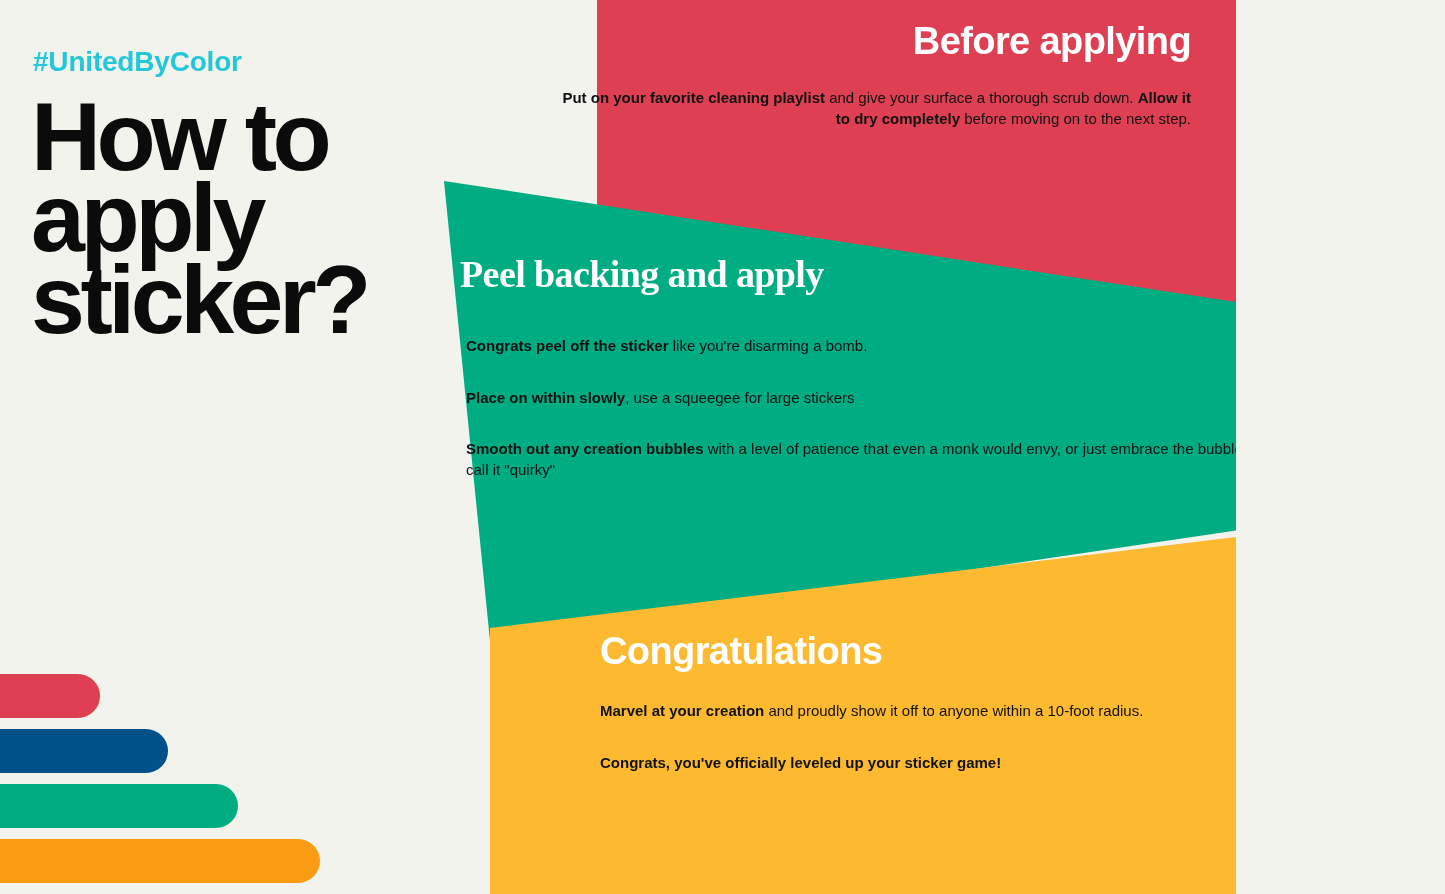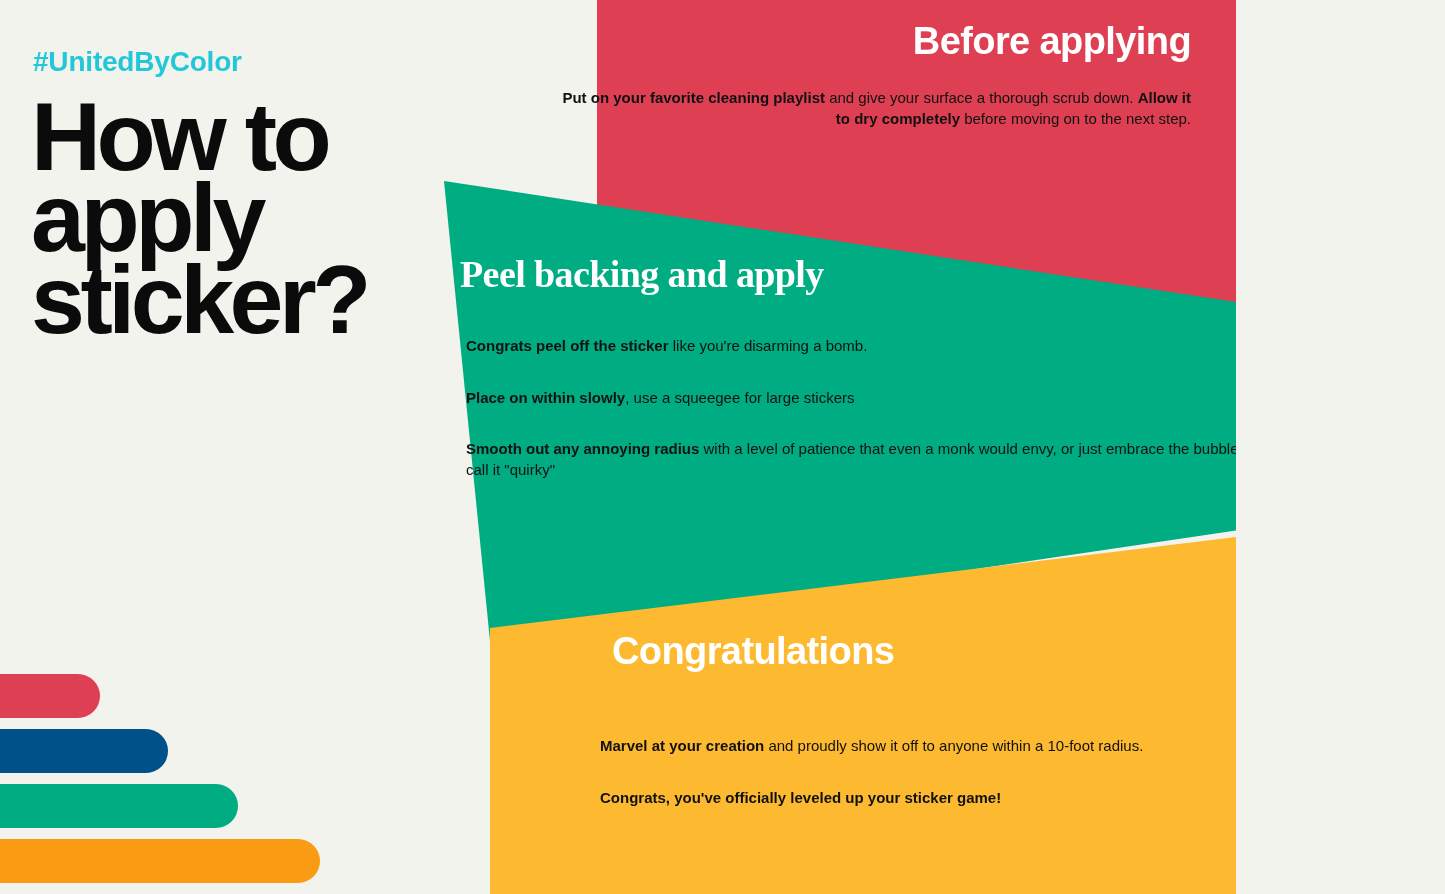--- a/index.html
+++ b/index.html
@@ -73,22 +73,22 @@
 
   
   .red-head{right:45px;top:22px;text-align:left;}
   .red-body{right:45px;top:88px;width:640px;text-align:right;}
 
   
   .green-head{left:460px;top:255px;font-family:Liberation Serif, serif;}
   .green-body{left:466px;top:336px;width:830px;}
 
   
-  .yellow-head{left:600px;top:632px;margin-left:12px;}
-  .yellow-body{left:600px;top:736px;width:760px;}
+  .yellow-head{left:600px;top:632px;}
+  .yellow-body{left:600px;top:701px;width:760px;}
 </style>
 </head>
 <body style="background: rgb(243, 243, 238);">
 
 <div id="stage" style="background: rgb(243, 243, 238);">
 
   <div class="hashtag" style="color: rgb(34, 200, 216);">#UnitedByColor</div>
 
   <div class="bigtitle" style="color: rgb(11, 11, 11);">
     <span class="ln">How to</span>
@@ -107,21 +107,21 @@
   <div class="ptext head red-head">Before applying</div>
   <div class="ptext body red-body">
       <p><b>Put on your favorite cleaning playlist</b><span> and give your surface a thorough scrub down. </span><b>Allow it to dry completely</b><span> before moving on to the next step.</span></p>
     </div>
 
   <div class="panel panel-green" style="background: rgb(0, 172, 130);"></div>
   <div class="ptext head green-head">Peel backing and apply</div>
   <div class="ptext body green-body">
       <p><b>Congrats peel off the sticker</b><span> like you're disarming a bomb.</span></p>
       <p><b>Place on within slowly</b><span>, use a squeegee for large stickers</span></p>
-      <p><b>Smooth out any annoying radius</b><span> with a level of patience that even a monk would envy, or just embrace the bubbles and call it "quirky"</span></p>
+      <p><b>Smooth out any creation bubbles</b><span> with a level of patience that even a monk would envy, or just embrace the bubbles and call it "quirky"</span></p>
     </div>
 
   <div class="panel panel-yellow" style="background: rgb(253, 186, 49);"></div>
   <div class="ptext head yellow-head">Congratulations</div>
   <div class="ptext body yellow-body">
       <p><b>Marvel at your creation</b><span> and proudly show it off to anyone within a 10-foot radius.</span></p>
       <p><b>Congrats, you've officially leveled up your sticker game!</b></p>
     </div>
 
 </div>

